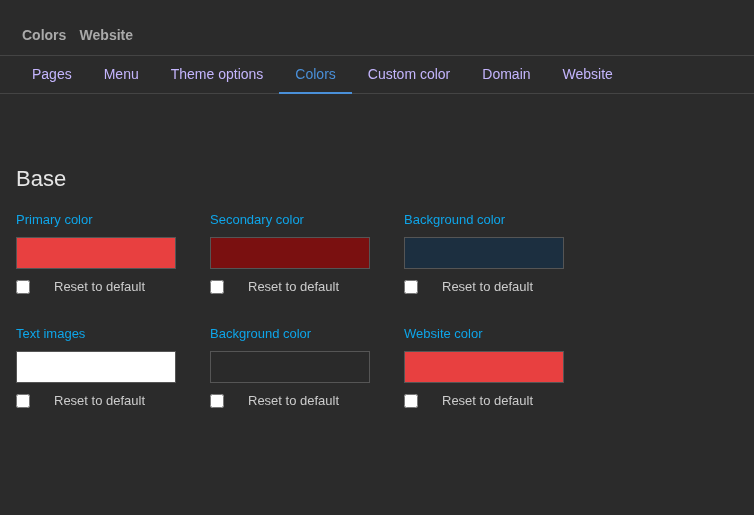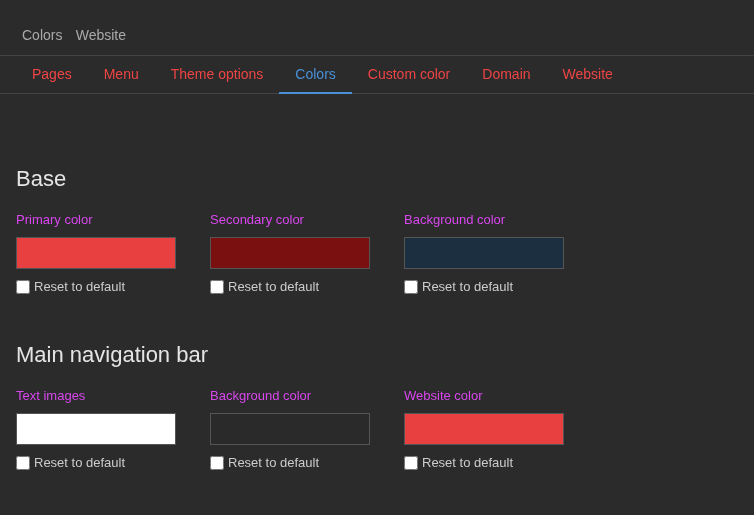--- a/index.html
+++ b/index.html
@@ -14,40 +14,40 @@
     }
 
     .header {
       padding: 16px 16px 8px 16px;
       border-bottom: 1px solid #444;
     }
 
     .header-title {
       font-size: 26px;
       color: #e0e0e0;
-      font-weight: 400;
+      font-weight: 700;
     }
 
     .header-title span {
       font-size: 14px;
       color: #aaa;
       margin-left: 6px;
     }
 
     .nav-tabs {
       display: flex;
       padding: 0 16px;
       border-bottom: 1px solid #444;
       gap: 0;
     }
 
     .nav-tab {
       padding: 10px 16px;
       cursor: pointer;
-      color: #ef4444;
+      color: #c4b5fd;
       font-size: 14px;
       border-bottom: 2px solid transparent;
       margin-bottom: -1px;
     }
 
     .nav-tab.active {
       color: #4a90d9;
       border-bottom: 2px solid #4a90d9;
     }
 
@@ -72,35 +72,35 @@
 
     .color-item {
       display: flex;
       flex-direction: column;
       gap: 6px;
       width: 170px;
     }
 
     .color-label {
       font-size: 13px;
-      color: #d946ef;
+      color: #0ea5e9;
       margin-bottom: 4px;
     }
 
     .color-swatch {
       width: 160px;
       height: 32px;
       border: 1px solid #555;
       cursor: pointer;
     }
 
     .reset-row {
       display: flex;
       align-items: center;
-      gap: 4px;
+      gap: 24px;
       margin-top: 4px;
     }
 
     .reset-row input[type="checkbox"] {
       cursor: pointer;
       accent-color: #555;
       width: 14px;
       height: 14px;
     }
 
@@ -171,21 +171,20 @@
         <div class="reset-row">
           <input type="checkbox" style="">
           <span class="reset-label">Reset to default</span>
         </div>
       </div>
 
     </div>
   </div>
 
   <div class="section">
-    <div class="section-title">Main navigation bar</div>
     <div class="color-row">
 
       <div class="color-item">
         <div class="color-label">Text images</div>
         <div class="color-swatch swatch-white"></div>
         <div class="reset-row">
           <input type="checkbox" style="">
           <span class="reset-label">Reset to default</span>
         </div>
       </div>

